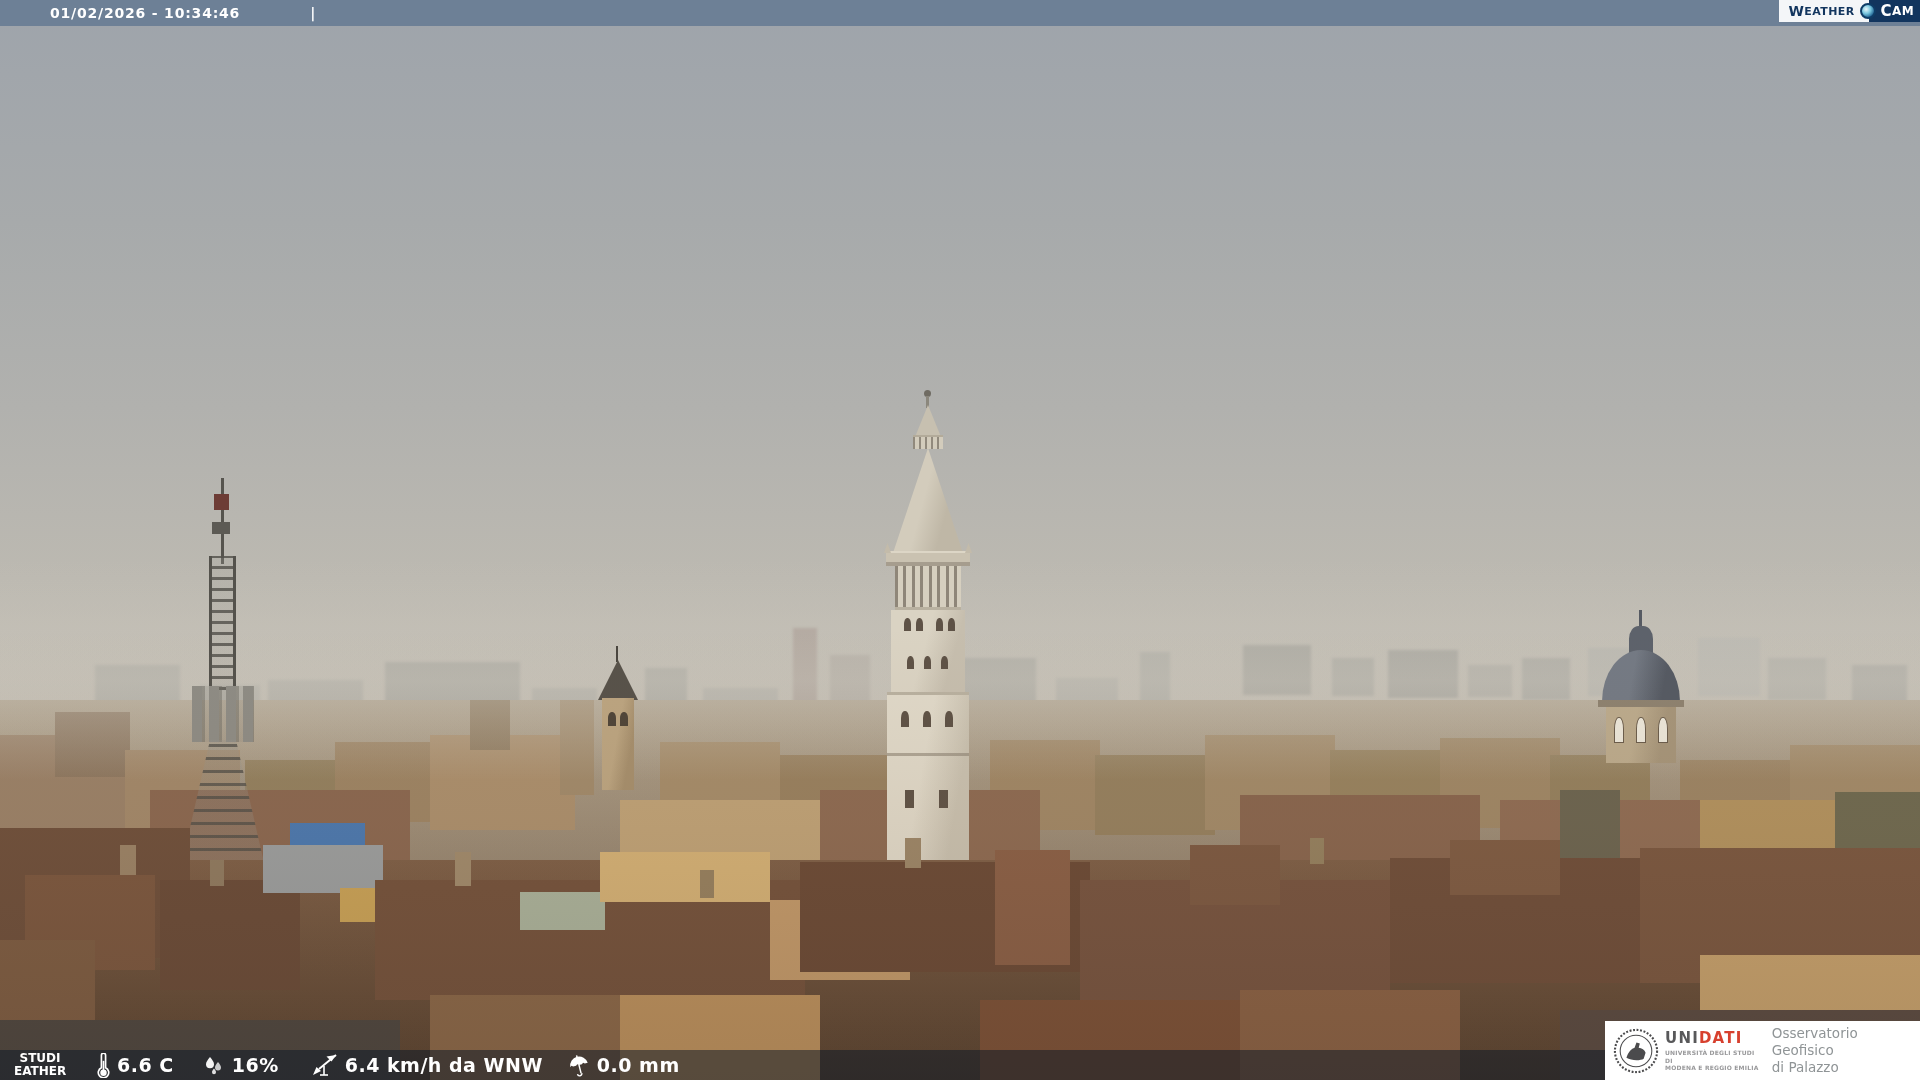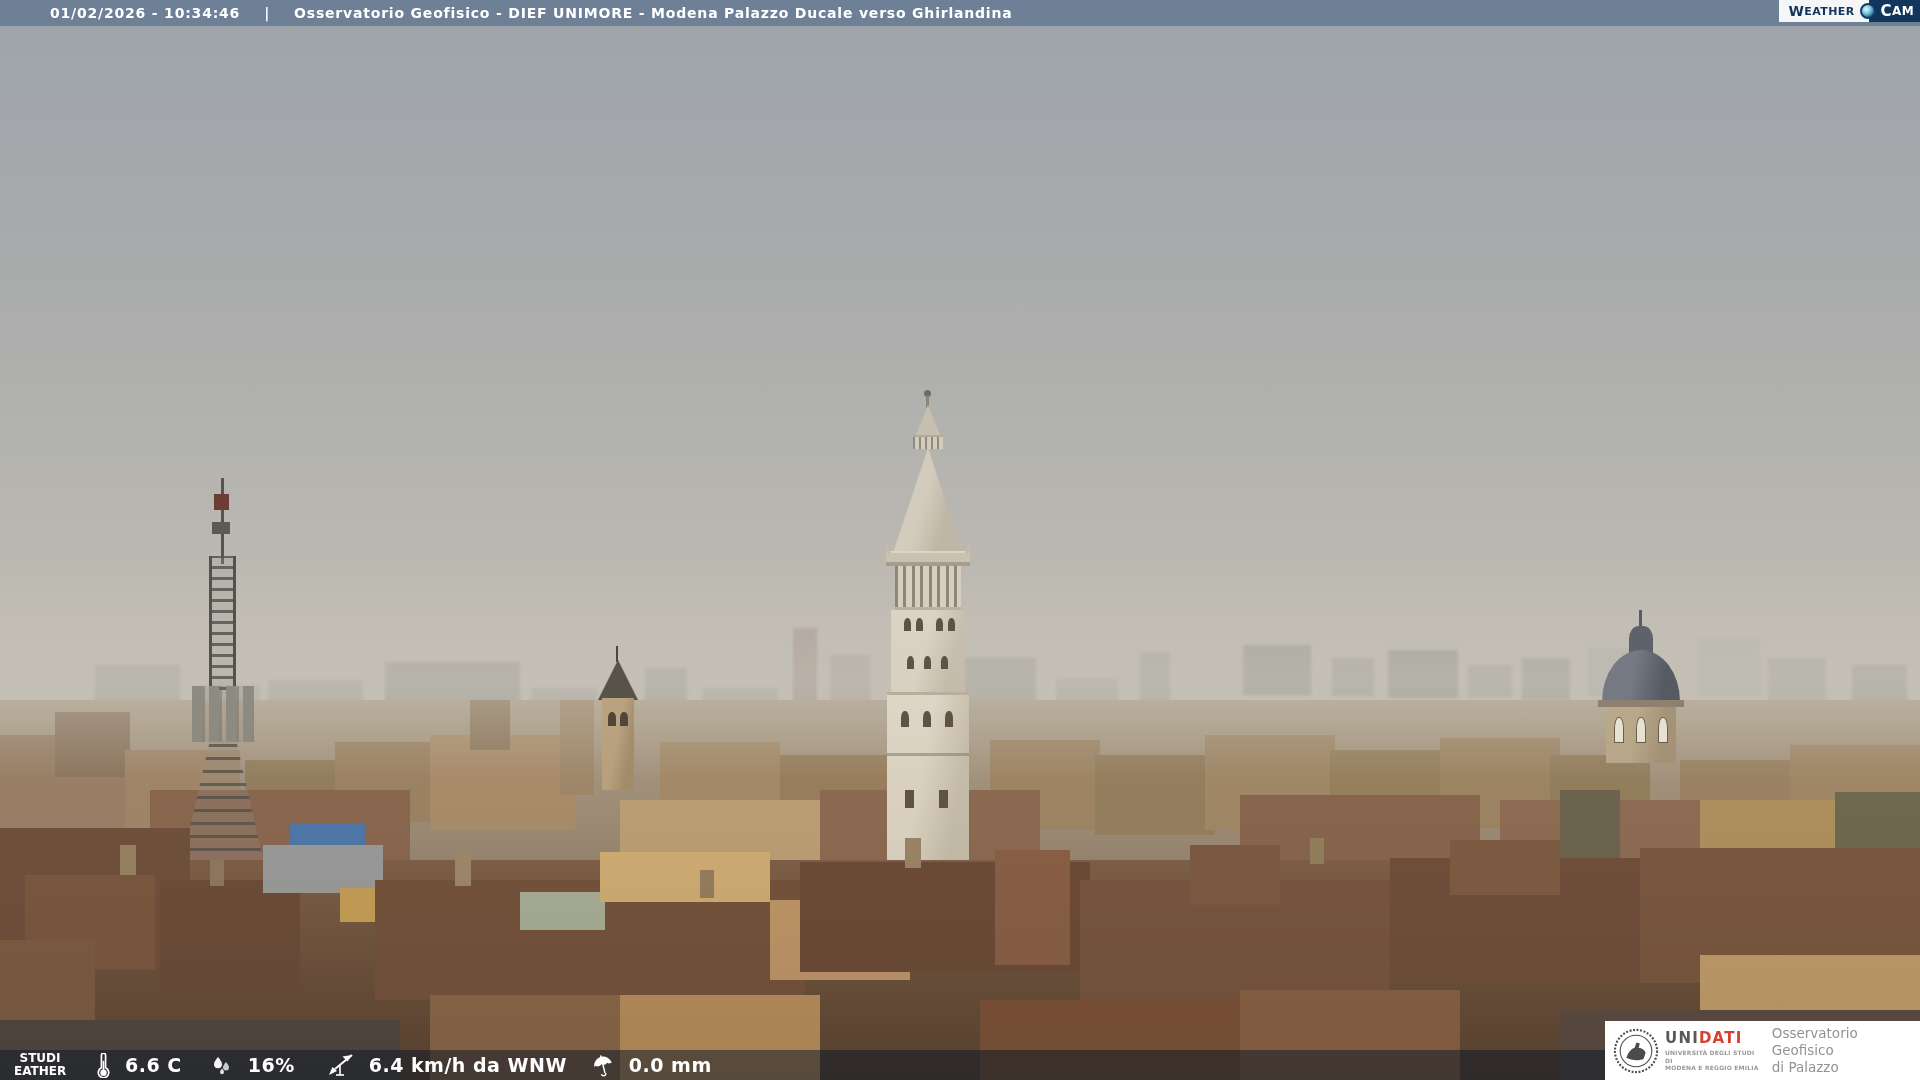--- a/index.html
+++ b/index.html
@@ -79,42 +79,42 @@
   
   .ch-vane{left:616px;top:646px;width:2px;height:16px;background:#4a463f;}
   .ch-spire{left:598px;top:660px;width:40px;height:40px;background:#57524a;
             clip-path:polygon(50% 0,100% 100%,0 100%);}
   .ch-body{left:602px;top:698px;width:32px;height:92px;
            background:linear-gradient(100deg,#bca581 45%,#a68f6d 78%);}
   .cwin{position:absolute;width:8px;height:14px;top:14px;background:#4f4539;border-radius:45% 45% 0 0;}
 
   
   .topbar{position:absolute;left:0;top:0;width:1920px;height:26px;background:#6d8096;z-index:10;
-          display:flex;align-items:center;color:#fff;font-weight:bold;font-size:14px;letter-spacing:.8px;}
+          display:flex;align-items:center;color:#fff;font-weight:bold;font-size:14px;letter-spacing:.8px;gap:46px;}
   .topbar .ts{margin-left:50px;white-space:nowrap;}
   .topbar .sep{margin:0 24px;opacity:.95;}
   .topbar .title{white-space:nowrap;}
 
   .wcam{position:absolute;right:0;top:0;height:22px;display:flex;z-index:11;}
   .wcam-left{background:#f4f6f8;color:#12355e;display:flex;align-items:center;padding:0 14px 0 9px;
              font-weight:bold;font-size:11px;letter-spacing:.4px;}
   .wcam-left .big{font-size:14px;}
   .wcam-right{background:#12355e;color:#fff;display:flex;align-items:center;padding:0 6px 0 12px;
              font-weight:bold;font-size:12px;letter-spacing:.4px;}
   .wcam-right .big{font-size:15px;}
   .wcam-lens{position:absolute;right:44px;top:3px;width:16px;height:16px;border-radius:50%;
              border:2px solid #0f3c66;
              background:radial-gradient(circle at 35% 35%,#e8f6fa,#79c6de 40%,#1c5e8f 78%,#0e3a5e);}
 
   .bottombar{position:absolute;left:0;bottom:0;width:1920px;height:30px;z-index:10;
              background:rgba(13,24,38,.52);display:flex;align-items:center;color:#fff;}
   .bb-label{margin-left:14px;width:52px;text-align:center;font-size:12px;font-weight:bold;line-height:1.05;}
   .bb-val{font-size:19px;font-weight:bold;letter-spacing:.5px;white-space:nowrap;}
   .bb-icon{display:flex;align-items:center;}
-  .m30{margin-left:30px;} .m28{margin-left:28px;} .m24{margin-left:24px;} .m6{margin-left:14px;}
+  .m30{margin-left:30px;} .m28{margin-left:28px;} .m24{margin-left:24px;} .m6{margin-left:6px;}
 
   .logobox{position:absolute;right:0;bottom:0;width:315px;height:59px;background:#fff;z-index:12;
            display:flex;align-items:center;}
   .seal{margin-left:8px;flex:0 0 auto;}
   .uni-wrap{margin-left:6px;display:flex;flex-direction:column;justify-content:center;}
   .uni-word{font-size:15px;font-weight:bold;letter-spacing:1.2px;line-height:1.1;}
   .uni-word .uni{color:#58585a;} .uni-word .more{color:#d7402e;}
   .uni-sub{margin-top:3px;font-size:6px;color:#98989a;letter-spacing:.2px;line-height:1.25;font-weight:bold;}
   .obs{margin-left:10px;color:#8f9496;font-size:13.5px;line-height:1.25;}
 </style>
@@ -279,21 +279,20 @@
         <div class="blk" style="left: 905px; top: 838px; width: 16px; height: 30px; background: rgb(156, 134, 104);"></div>
         <div class="blk" style="left: 1310px; top: 838px; width: 14px; height: 26px; background: rgb(148, 128, 95);"></div>
       </div>
   </div>
 
   <div class="warmth"></div>
 
   <div class="topbar">
     <span class="ts">01/02/2026 - 10:34:46</span>
     <span class="sep">|</span>
-    <span class="title">Osservatorio Geofisico - DIEF UNIMORE - Modena Palazzo Ducale verso Ghirlandina</span>
   </div>
 
   <div class="wcam">
     <div class="wcam-left">
       <span class="big">W</span>
         <span>EATHER</span>
     </div>
     <div class="wcam-right">
       <span class="big">C</span>
         <span>AM</span>

